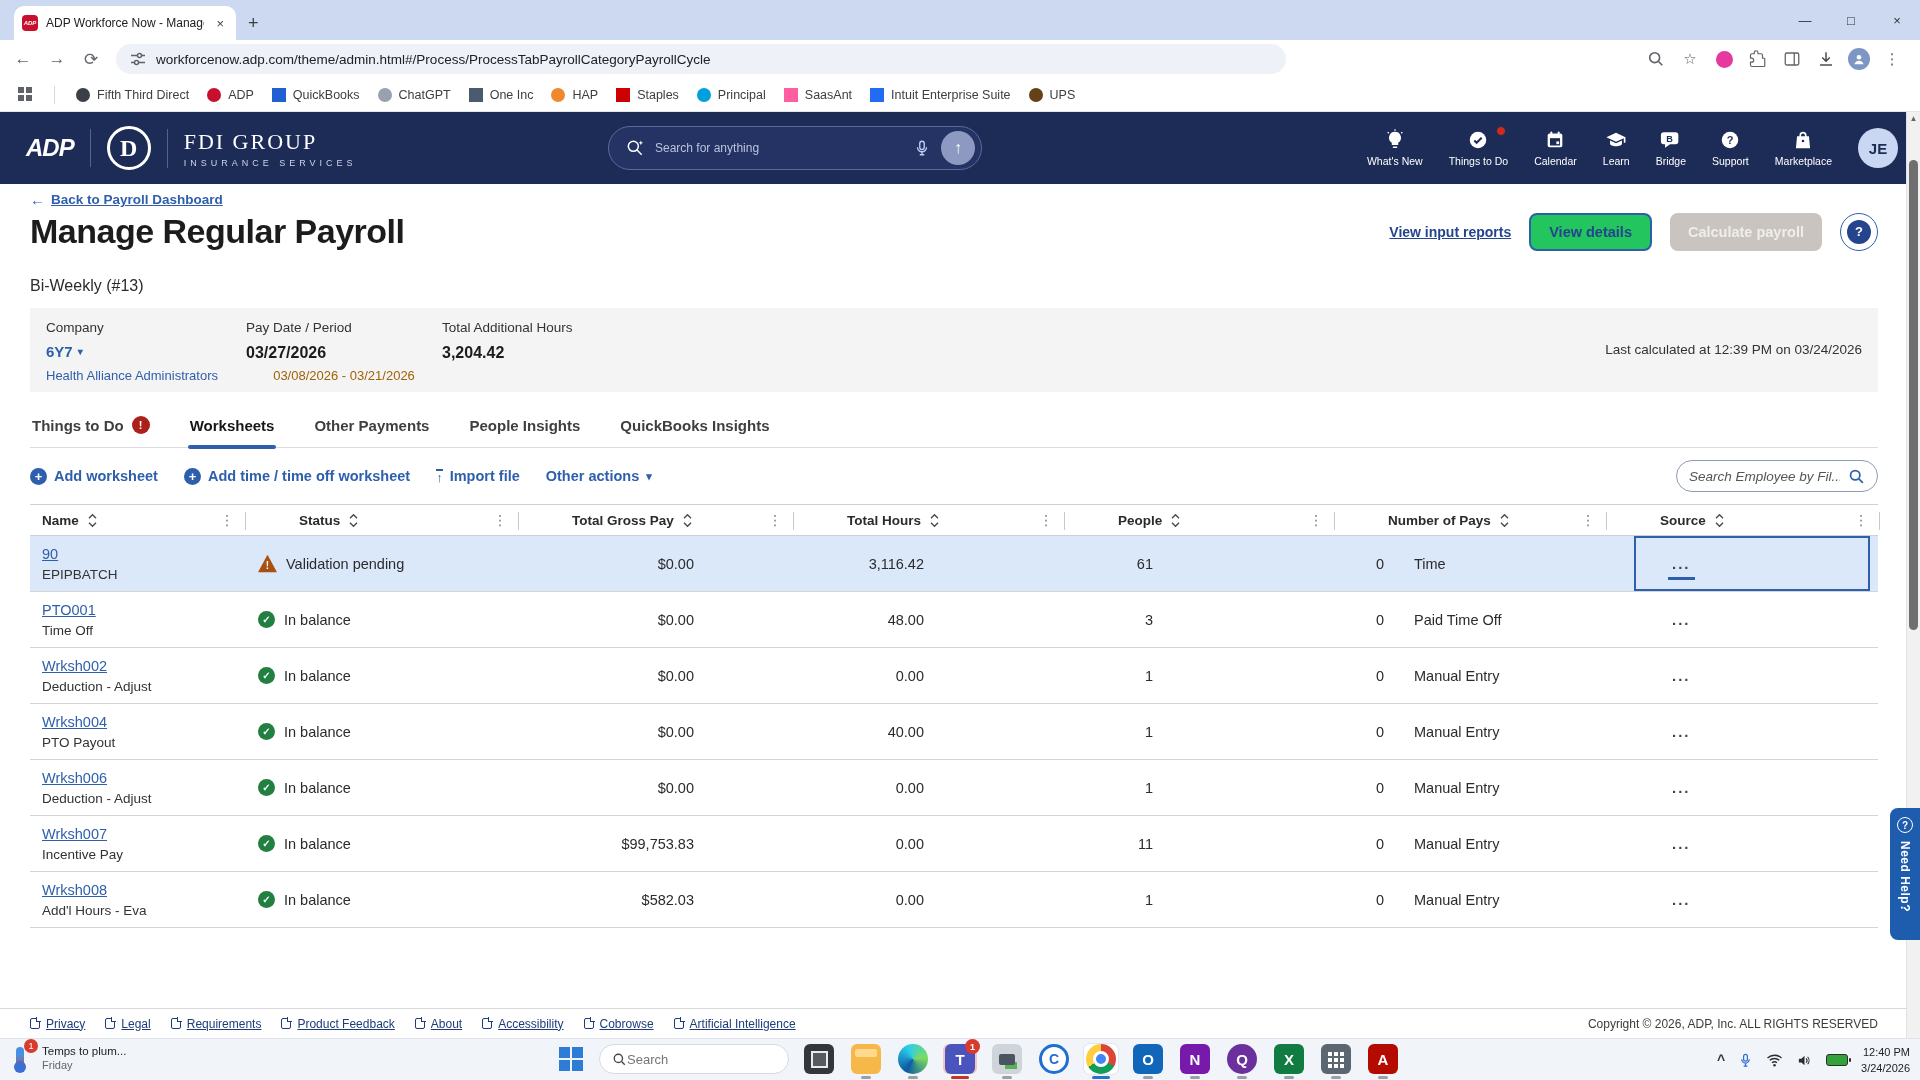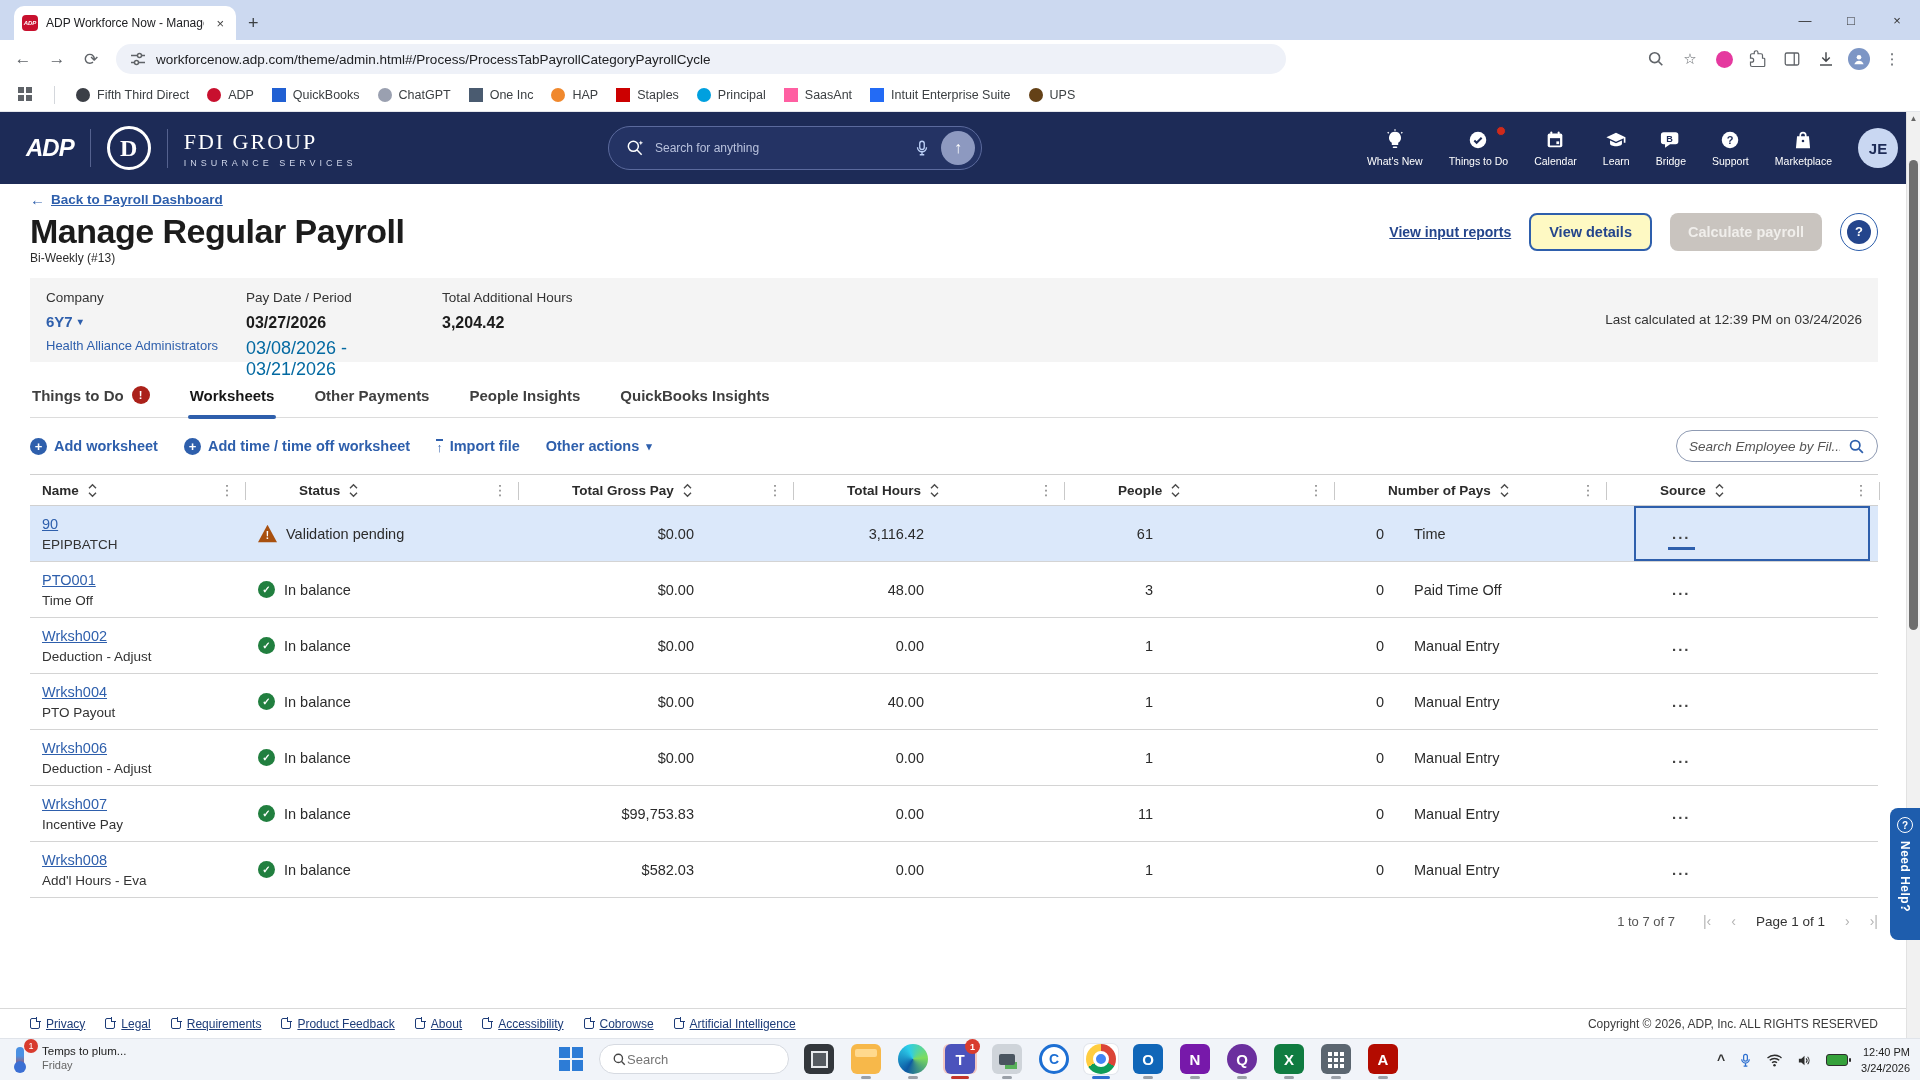--- a/index.html
+++ b/index.html
@@ -55,36 +55,36 @@
 
   
   .content { padding:0 42px 0 30px; }
   .backrow { margin-top:7px; display:flex; align-items:center; gap:6px; }
   .backrow a { color:#2e5fac; font-size:13.5px; text-decoration:underline; font-weight:bold; }
   .backarrow { color:#2e5fac; font-size:15px; }
   .titlerow { display:flex; align-items:center; margin-top:4px; }
   .pagetitle { font-size:34px; font-weight:800; color:#1c1c1c; letter-spacing:-0.5px; }
   .titlebtns { margin-left:auto; display:flex; align-items:center; gap:18px; }
   .linkbtn { color:#24458c; font-size:14px; font-weight:bold; text-decoration:underline; }
-  .btn-outline { border:2px solid #2e5fac; color:#24458c; background:#fef9c3; font-weight:bold; font-size:14.5px; border-radius:8px; padding:9px 18px; font-family:inherit; }
+  .btn-outline { border:2px solid #2e5fac; color:#24458c; background:#22c55e; font-weight:bold; font-size:14.5px; border-radius:8px; padding:9px 18px; font-family:inherit; }
   .btn-disabled { border:none; background:#c9c4bf; color:#f0eeeb; font-weight:bold; font-size:14.5px; border-radius:8px; padding:11px 18px; font-family:inherit; }
   .helpcircle { width:38px; height:38px; border:1.5px solid #2e5fac; border-radius:50%; display:flex; align-items:center; justify-content:center; }
   .helpinner { width:24px; height:24px; border-radius:50%; background:#24458c; color:#fff; font-size:13px; font-weight:bold; display:flex; align-items:center; justify-content:center; }
-  .schedule { font-size:12px; color:#2b2b2b; }
+  .schedule { margin-top:26px; font-size:16px; color:#2b2b2b; }
   .summary { margin-top:13px; background:#f4f4f4; height:84px; display:flex; padding:12px 16px; position:relative; }
   .sumcol { margin-right:0; }
   .sumcol .lbl { font-size:13.5px; color:#333; }
   .sumcol .big { font-size:16px; font-weight:bold; color:#1c1c1c; margin-top:9px; }
   .c-company { width:200px; }
   .c-pay { width:196px; }
   .c-earn { width:186px; }
   .companycode { color:#2e5fac; font-weight:bold; font-size:15px; margin-top:8px; display:flex; align-items:center; gap:5px; }
   .companycode .caret { font-size:10px; color:#2e5fac; }
   .companylink { color:#2e5fac; font-size:13px; text-decoration:none; margin-top:8px; display:inline-block; }
-  .subdate { font-size:18px; color:#0369a1; margin-top:6px; }
+  .subdate { font-size:13px; color:#a16207; margin-top:6px;text-align:center; }
   .lastcalc { position:absolute; right:16px; top:34px; font-size:13.5px; color:#333; }
 
   .tabsrow { margin-top:24px; display:flex; gap:36px; border-bottom:1px solid #dcdcdc; }
   .ptab { padding:0 2px 13px 2px; font-size:15px; color:#3f3f3f; font-weight:bold; position:relative; display:flex; align-items:center; gap:8px; cursor:pointer; }
   .ptab.active { color:#161616; }
   .ptab.active::after { content:""; position:absolute; left:0; right:0; bottom:-2px; height:4px; background:#2e5fac; border-radius:2px; }
   .tabbadge { display:none; width:18px; height:18px; border-radius:50%; background:#ab211a; color:#fff; font-size:11px; align-items:center; justify-content:center; font-weight:bold; }
   .tabbadge.show { display:flex; }
 
   .actionsrow { margin-top:12px; display:flex; align-items:center; gap:26px; }
@@ -708,28 +708,20 @@
           <div class="cell num">1</div>
           <div class="cell num">0</div>
           <div class="cell c-source">Manual Entry</div>
           <div class="cell c-actions">
             <span class="dotsbtn">...</span>
           </div>
         </div>
       </div>
   </div>
 
-  <div class="pagerow">
-    <span class="pagerange">1 to 7 of 7</span>
-    <span class="pgico">|‹</span>
-    <span class="pgico">‹</span>
-    <span class="pagelabel">Page 1 of 1</span>
-    <span class="pgico">›</span>
-    <span class="pgico">›|</span>
-  </div>
 </div>
 
 <div class="pagefooter">
   <div style="display:flex;align-items:center;gap:20px;">
 
       <span class="flink">
         <span class="fic"></span>
         <span class="ftxt">Privacy</span>
       </span>
 

